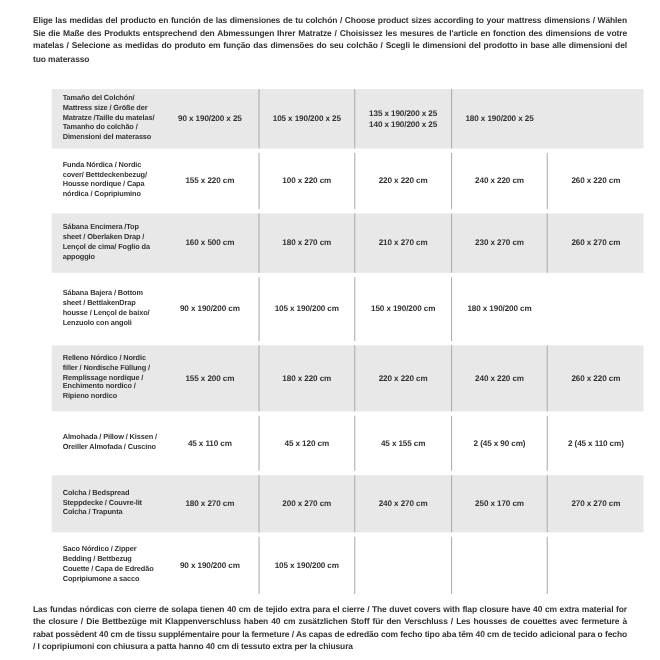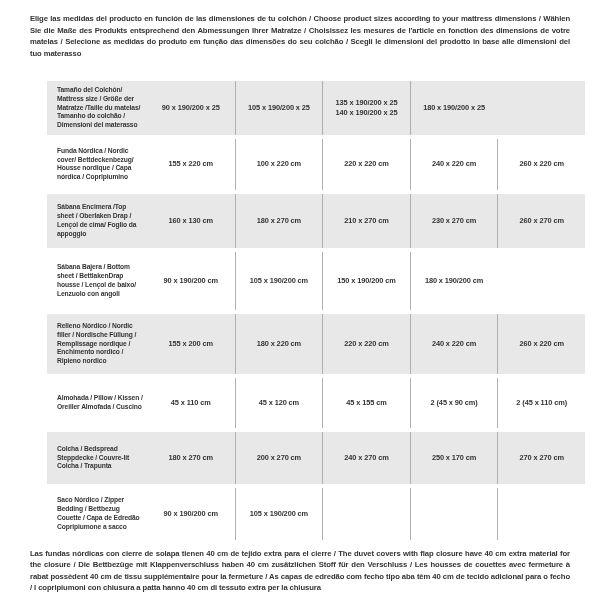--- a/index.html
+++ b/index.html
@@ -90,21 +90,21 @@
     <div class="cell label-cell">Funda Nórdica / Nordic cover/ Bettdeckenbezug/ Housse nordique / Capa nórdica / Copripiumino</div>
     <div class="cell value-cell">155 x 220 cm</div>
     <div class="cell value-cell">100 x 220 cm</div>
     <div class="cell value-cell">220 x 220 cm</div>
     <div class="cell value-cell">240 x 220 cm</div>
     <div class="cell value-cell">260 x 220 cm</div>
   </div>
 
   <div class="row">
     <div class="cell label-cell">Sábana Encimera /Top sheet / Oberlaken Drap / Lençol de cima/ Foglio da appoggio</div>
-    <div class="cell value-cell">160 x 130 cm</div>
+    <div class="cell value-cell">160 x 500 cm</div>
     <div class="cell value-cell">180 x 270 cm</div>
     <div class="cell value-cell">210 x 270 cm</div>
     <div class="cell value-cell">230 x 270 cm</div>
     <div class="cell value-cell">260 x 270 cm</div>
   </div>
 
   <div class="row">
     <div class="cell label-cell">Sábana Bajera / Bottom sheet / BettlakenDrap housse / Lençol de baixo/ Lenzuolo con angoli</div>
     <div class="cell value-cell">90 x 190/200 cm</div>
     <div class="cell value-cell">105 x 190/200 cm</div>

